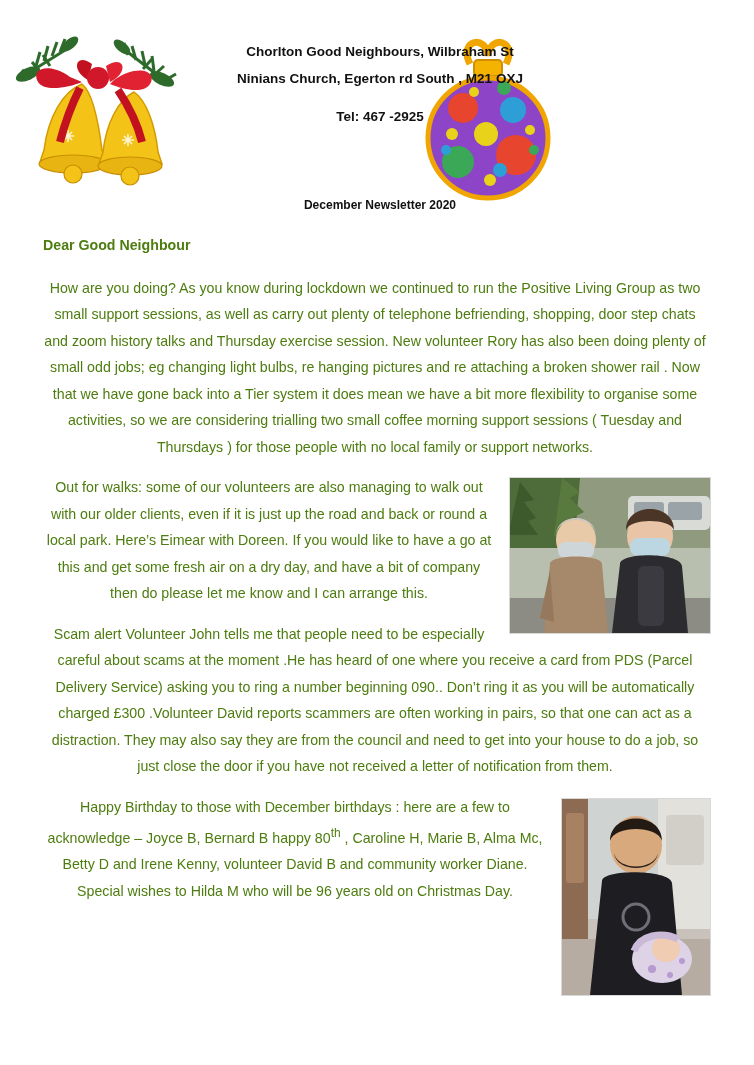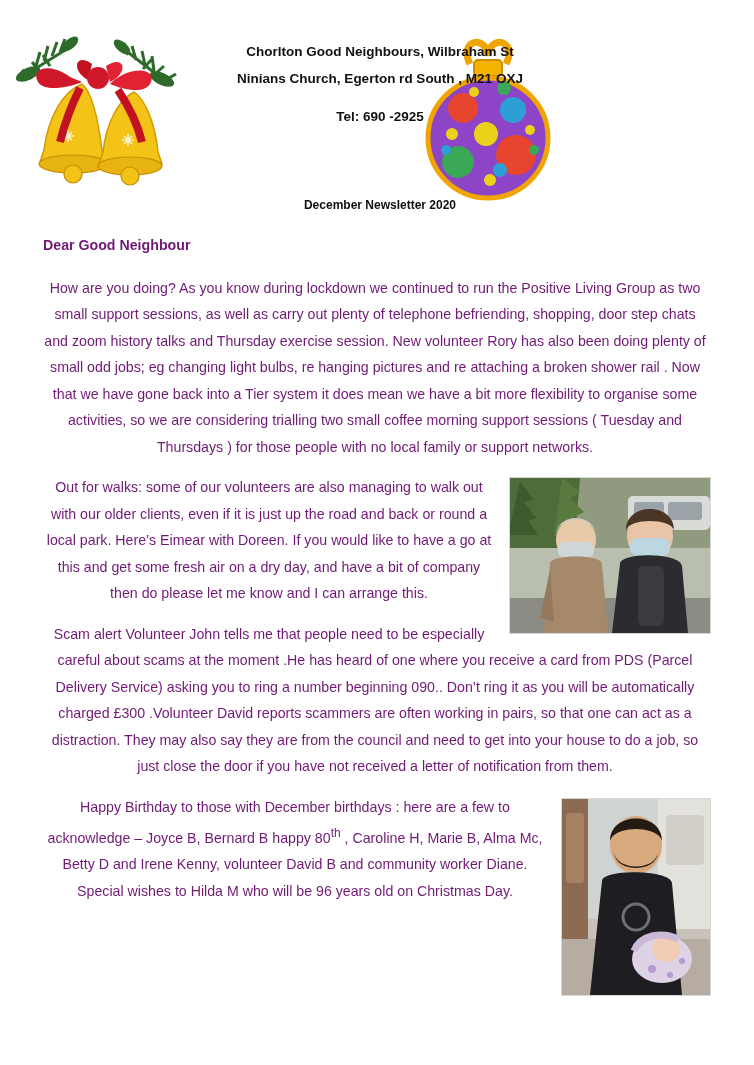--- a/index.html
+++ b/index.html
@@ -71,21 +71,21 @@
   }
 
   
   .content {
     position: absolute;
     left: 43px;
     top: 232px;
     width: 668px;
     font-size: 14.2px;
     line-height: 26.5px;
-    color: #701a75;
+    color: #4d7c0f;
   }
   .salutation {
     font-weight: bold;
     font-size: 14.2px;
     margin-bottom: 16px;
   }
   p {
     margin: 0 4px 14px 0;
     text-align: center;
   }
@@ -193,21 +193,21 @@
       </g>
       <g fill="#2e9fd6">
         <circle cx="38" cy="120" r="5"></circle>
         <circle cx="92" cy="140" r="7"></circle>
       </g>
     </svg>
 
     <div class="header-text">
       <span class="line">Chorlton Good Neighbours, Wilbraham St</span>
       <span class="line">Ninians Church, Egerton rd South , M21 OXJ</span>
-      <span class="line spaced">Tel:  690 -2925</span>
+      <span class="line spaced">Tel:  467 -2925</span>
     </div>
 
     <div class="newsletter-title">December Newsletter 2020</div>
   </div>
 
   <div class="content">
 
     <div class="salutation">Dear Good Neighbour</div>
 
     <p>How are you doing? As you know during lockdown we continued to run the Positive Living Group as two small support sessions, as well as carry out plenty of telephone befriending, shopping, door step chats and zoom history talks and Thursday exercise session. New volunteer Rory has also been doing plenty of small odd jobs; eg changing light bulbs, re hanging pictures and re attaching a broken shower rail . Now that we have gone back into a Tier system it does mean we have a bit more flexibility to organise some activities, so we are considering trialling two small coffee morning support sessions ( Tuesday and Thursdays ) for those people with no local family or support networks.</p>

